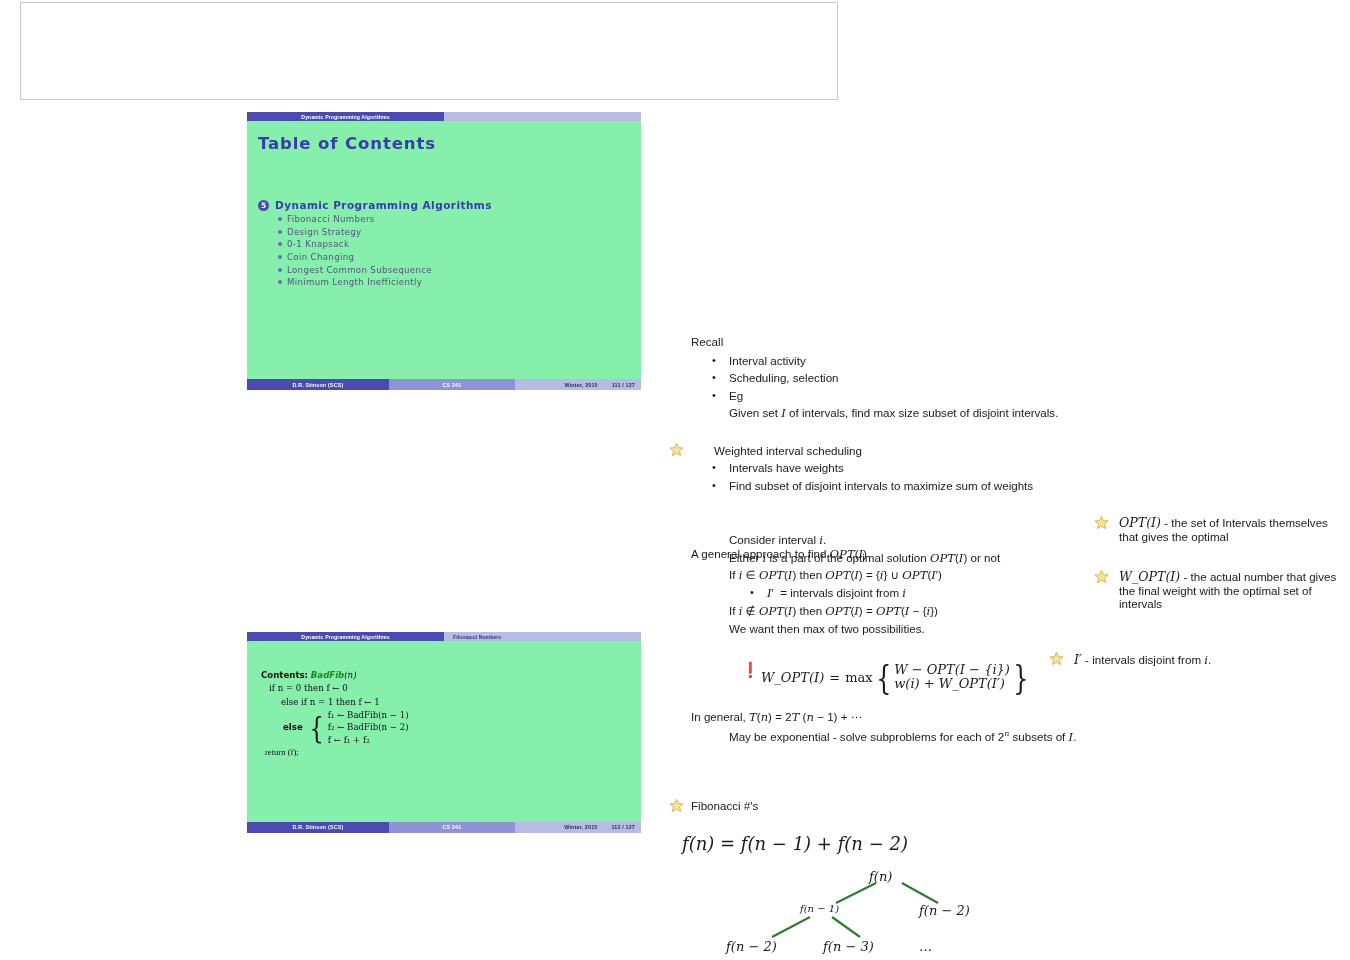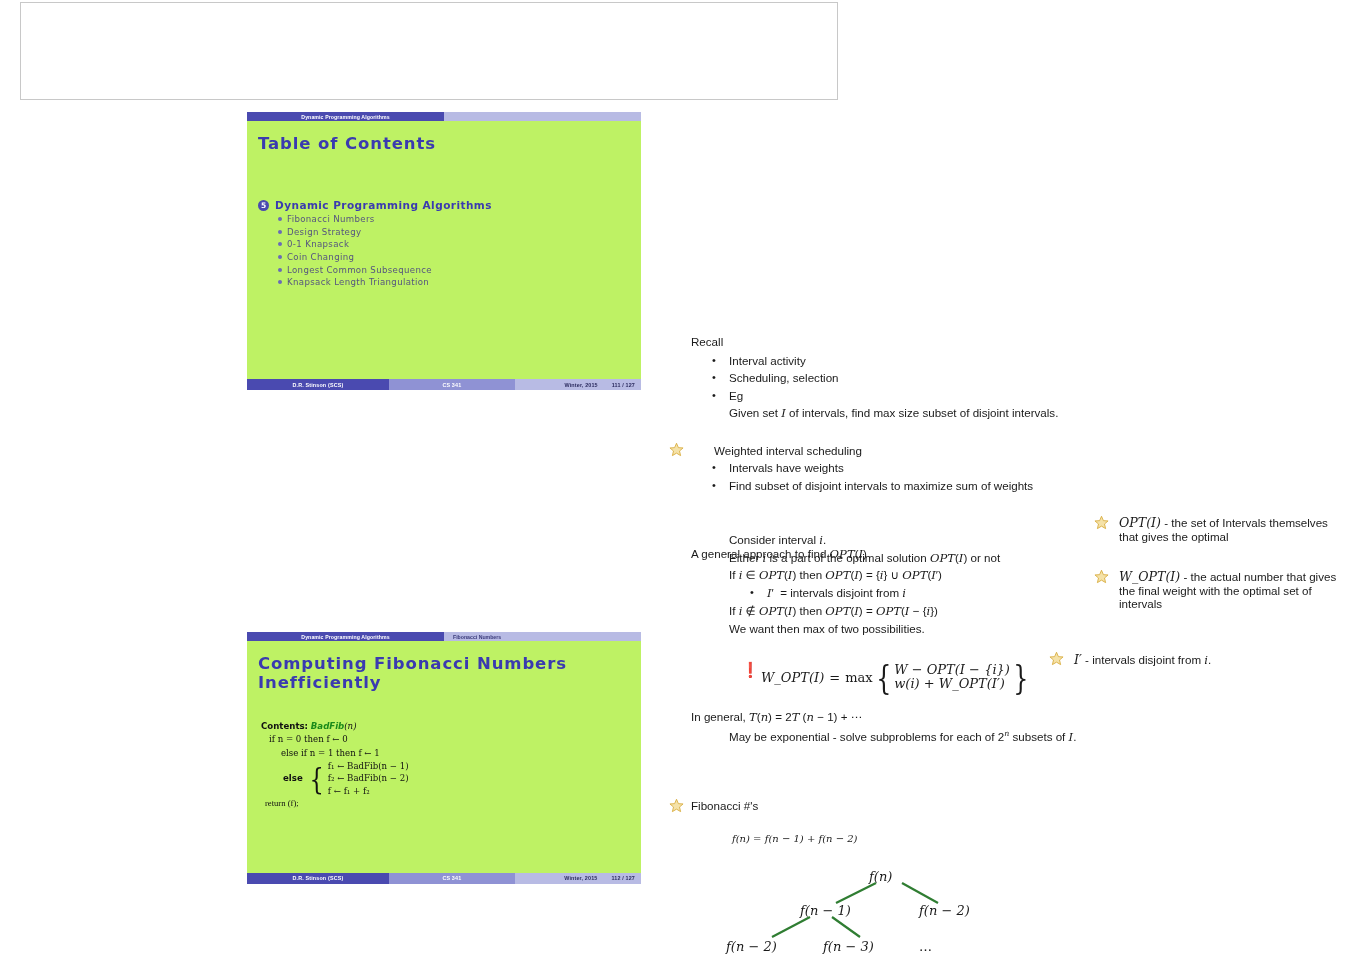--- a/index.html
+++ b/index.html
@@ -12,21 +12,21 @@
   }
   .abs{position:absolute;}
 
   
   #note-box{
     left:20px;top:2px;width:816px;height:96px;
     border:1px solid #c8c8c8;background:#ffffff;
   }
 
   
-  .slide{position:absolute;left:247px;width:394px;background:#bef264;}
+  .slide{position:absolute;left:247px;width:394px;background:#86efac;}
   .slide-headbar{
     position:relative;height:9px;width:100%;
     background:#b8bbe4;
     display:flex;align-items:center;
   }
   .hb-seg-main{
     position:absolute;left:0;top:0;height:9px;width:197px;
     background:#4a4ab0;
     color:#ffffff;font-size:5.2px;font-weight:bold;
     display:flex;align-items:center;justify-content:center;
@@ -155,41 +155,40 @@
       <li>
           <span class="toc-dot"></span>
           <span>Coin Changing</span>
         </li>
       <li>
           <span class="toc-dot"></span>
           <span>Longest Common Subsequence</span>
         </li>
       <li>
           <span class="toc-dot"></span>
-          <span>Knapsack Length Triangulation</span>
+          <span>Minimum Length Inefficiently</span>
         </li>
     </ul>
   </div>
 
   <div class="slide-foot" style="margin-top:92px;">
     <div class="foot-a">D.R. Stinson  (SCS)</div>
     <div class="foot-b">CS 341</div>
     <div class="foot-c">
       <span>Winter, 2015</span>
       <span>111 / 127</span>
     </div>
   </div>
 </div>
 
 <div class="slide" style="top:632px;">
   <div class="slide-headbar">
     <div class="hb-seg-main">Dynamic Programming Algorithms</div>
     <div class="hb-seg-sub">Fibonacci Numbers</div>
   </div>
-  <div class="slide-title">Computing Fibonacci Numbers Inefficiently</div>
 
   <div class="algo">
     <div class="algo-row">
       <span class="kw">Contents:</span>
       <span class="fn">BadFib</span><span class="mi">(n)</span>
     </div>
     <div class="algo-row" style="margin-left:8px;">if n = 0  then f ← 0</div>
     <div class="algo-row" style="margin-left:20px;">else if n = 1  then f ← 1</div>
     <div class="algo-else">
       <span class="lbl">else</span>
@@ -269,26 +268,26 @@
 
 <svg class="star" style="left:1049px;top:651px;" viewBox="0 0 24 24">
   <polygon points="12,2 15,9 22.5,9.5 16.8,14.4 18.6,21.8 12,17.8 5.4,21.8 7.2,14.4 1.5,9.5 9,9" fill="#f5e2a8" stroke="#d8ad3f" stroke-width="1.4"></polygon>
 </svg>
 <div class="ann" style="left:1074px;top:652px;"><span class="it" style="font-size:12.6px;">I</span><span class="it" style="font-size:12.6px;">′</span> - intervals disjoint from <span class="it">i</span>.</div>
 
 <svg class="star" style="left:669px;top:798px;" viewBox="0 0 24 24">
   <polygon points="12,2 15,9 22.5,9.5 16.8,14.4 18.6,21.8 12,17.8 5.4,21.8 7.2,14.4 1.5,9.5 9,9" fill="#f5e2a8" stroke="#d8ad3f" stroke-width="1.4"></polygon>
 </svg>
 <div class="ann" style="left:691px;top:799px;">Fibonacci #'s</div>
-<div class="ann serif" style="left:732px;top:833px;font-size:10px;font-style:italic;">f(n) = f(n − 1) + f(n − 2)</div>
+<div class="ann serif" style="left:682px;top:833px;font-size:18px;font-style:italic;">f(n) = f(n − 1) + f(n − 2)</div>
 
 <svg class="abs" style="left:680px;top:865px;width:380px;height:95px;" viewBox="0 0 380 95">
   <line x1="196" y1="18" x2="156" y2="38" stroke="#2f7d32" stroke-width="2.2"></line>
   <line x1="222" y1="18" x2="258" y2="38" stroke="#2f7d32" stroke-width="2.2"></line>
   <line x1="130" y1="52" x2="92" y2="72" stroke="#2f7d32" stroke-width="2.2"></line>
   <line x1="152" y1="52" x2="180" y2="72" stroke="#2f7d32" stroke-width="2.2"></line>
 </svg>
 <div class="ann serif" style="left:869px;top:869px;font-size:13px;font-style:italic;">f(n)</div>
-<div class="ann serif" style="left:800px;top:903px;font-size:13px;font-style:italic;">f(n − 1)</div>
+<div class="ann serif" style="left:800px;top:903px;font-size:10px;font-style:italic;">f(n − 1)</div>
 <div class="ann serif" style="left:919px;top:903px;font-size:13px;font-style:italic;">f(n − 2)</div>
 <div class="ann serif" style="left:726px;top:939px;font-size:13px;font-style:italic;">f(n − 2)</div>
 <div class="ann serif" style="left:823px;top:939px;font-size:13px;font-style:italic;">f(n − 3)</div>
 <div class="ann serif" style="left:919px;top:939px;font-size:13px;">…</div>
 
 </body></html>

